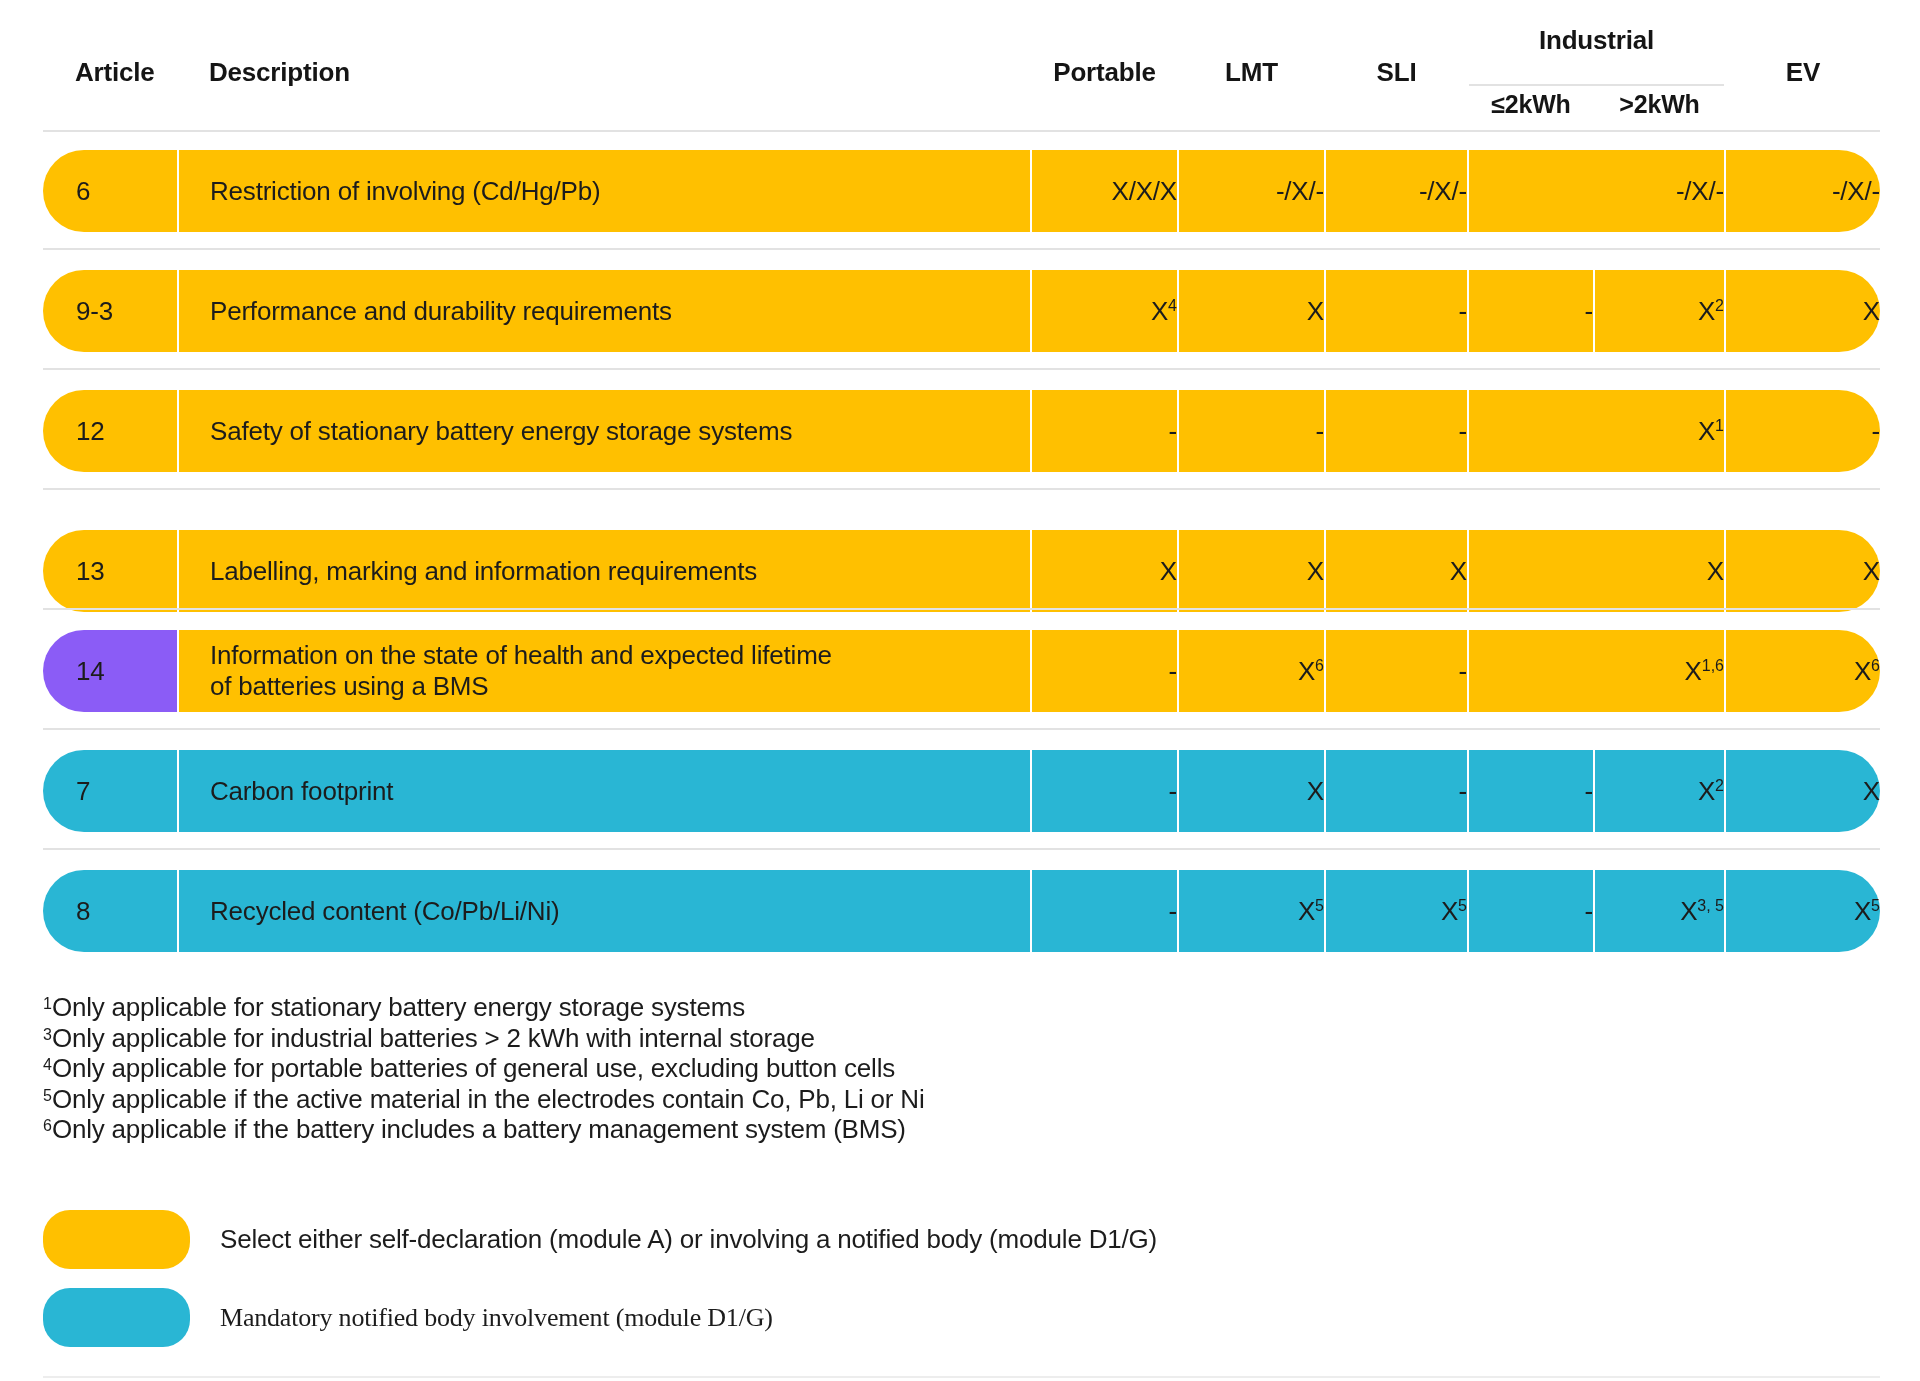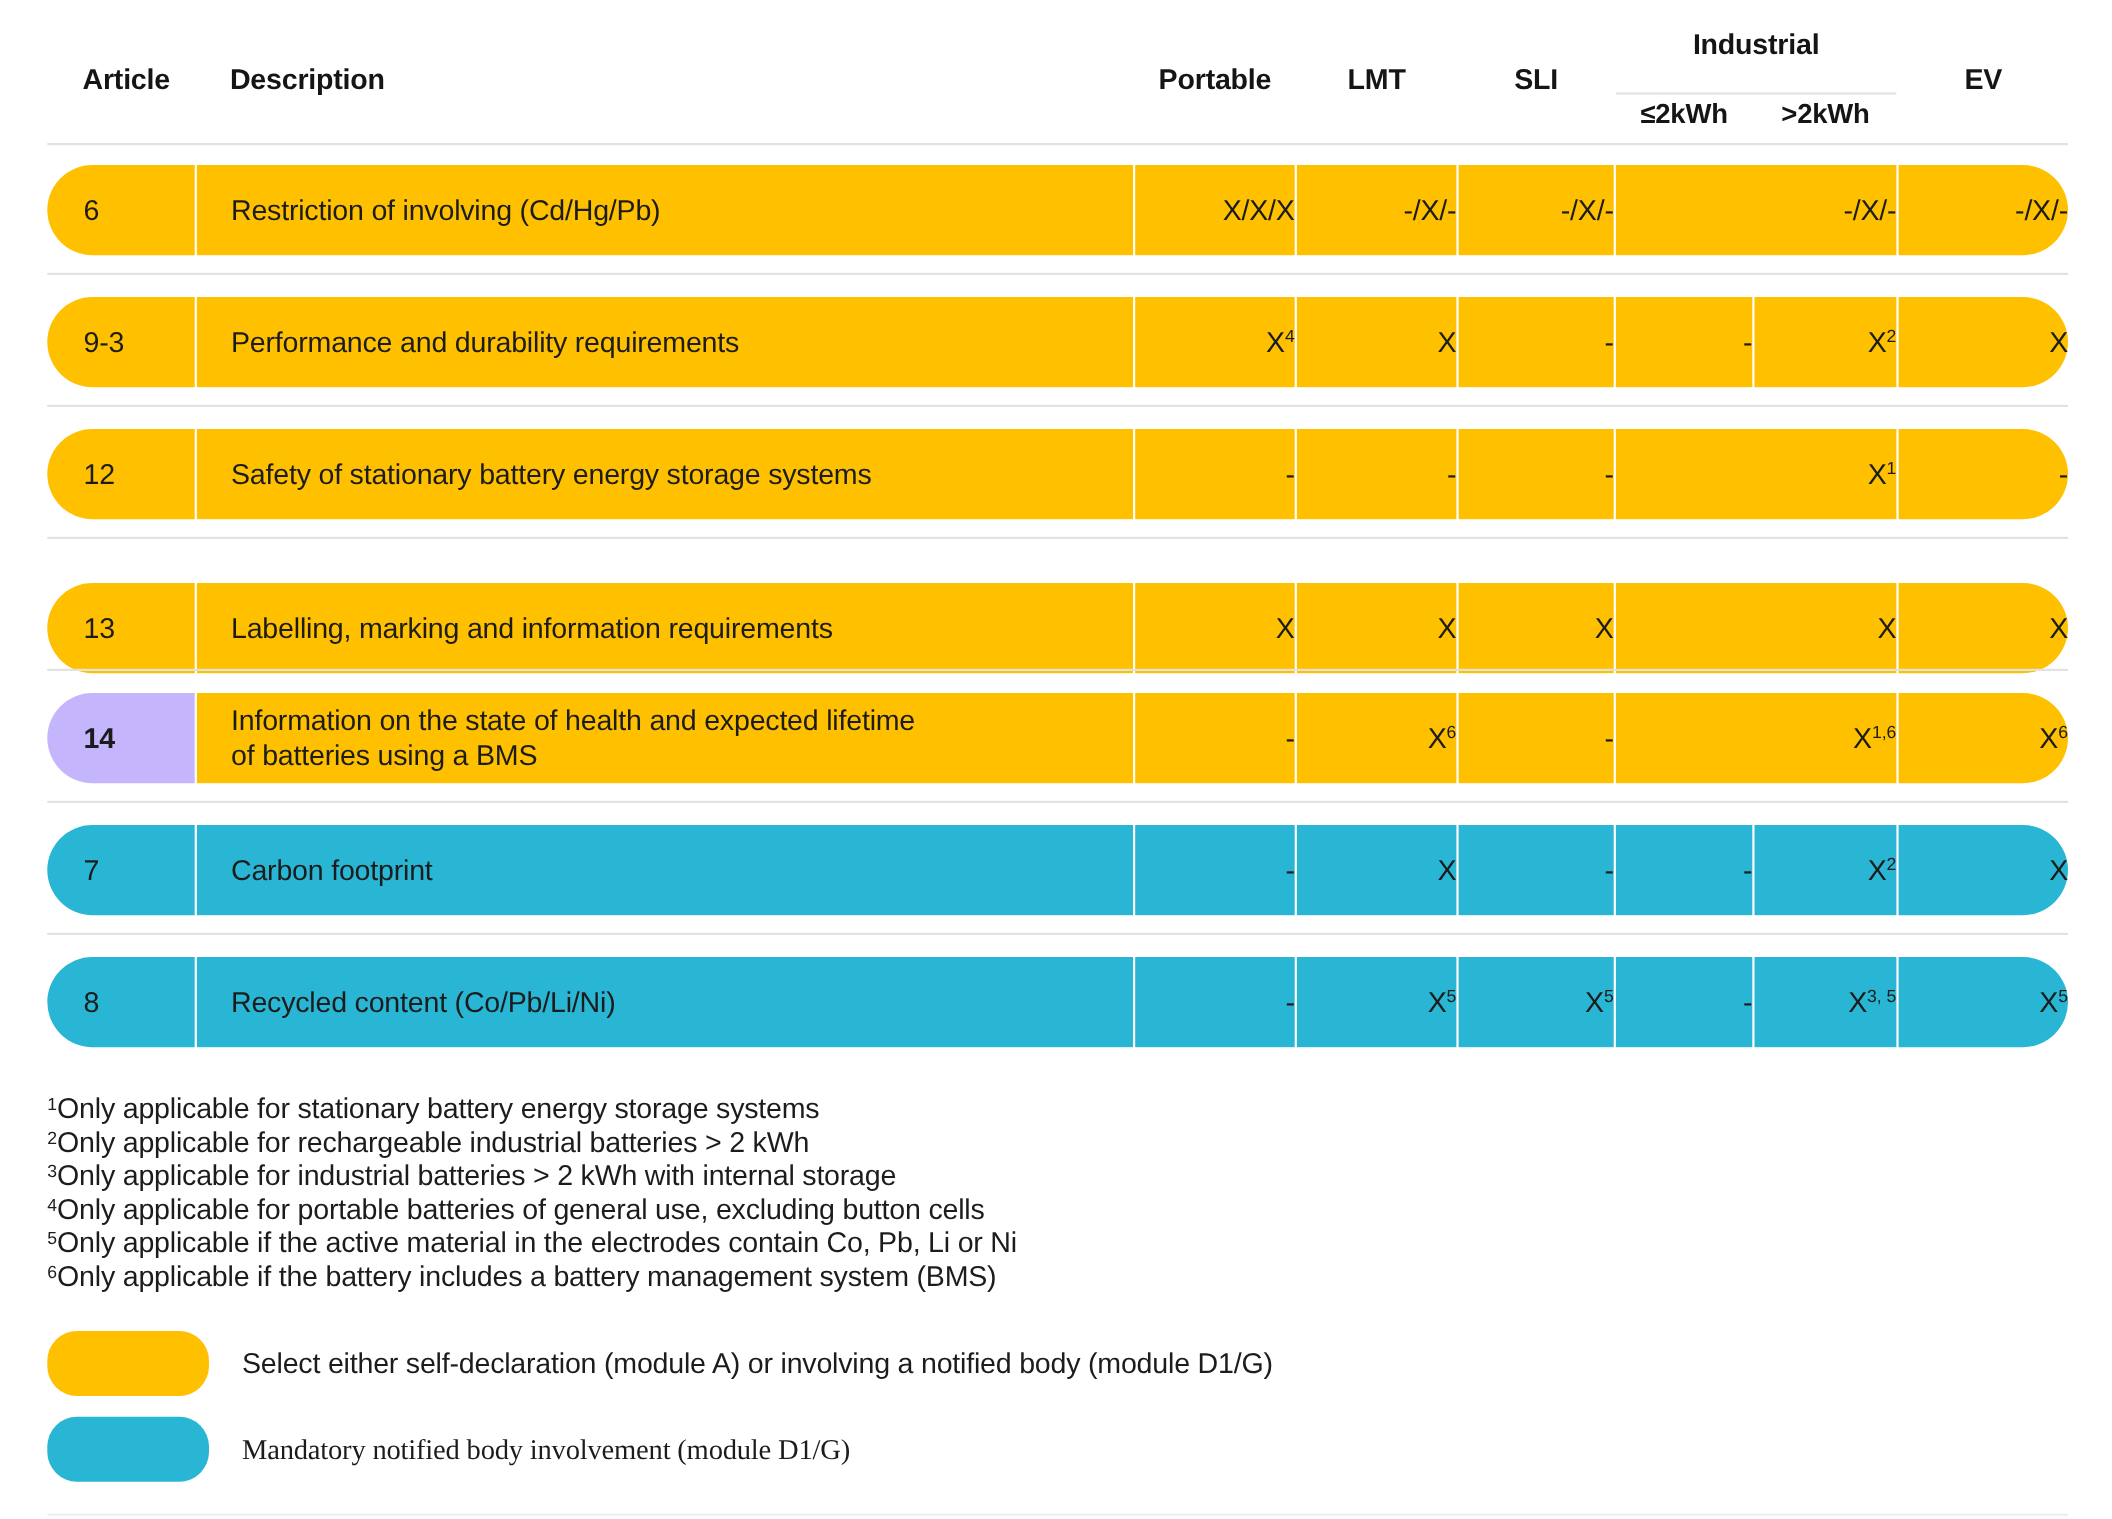--- a/index.html
+++ b/index.html
@@ -140,21 +140,21 @@
         </div>
         <div class="cell" style="left: 1426px; width: 255px; background: rgb(255, 192, 0);">
           <span>X</span>
         </div>
         <div class="cell ev" style="left: 1683px; width: 154px; background: rgb(255, 192, 0);">
           <span>X</span>
         </div>
       </div>
       <div class="line" style="left: 43px; width: 1837px; top: 608px;"></div>
       <div class="row" style="top: 630px;">
-        <div class="cell article" style="left: 0px; width: 134px; background: #c4b5fd; font-weight: bold;">14</div>
+        <div class="cell article" style="left: 0px; width: 134px; background: #8b5cf6;">14</div>
         <div class="cell desc" style="left: 136px; width: 851px; background: rgb(255, 192, 0);">Information on the state of health and expected lifetime
 of batteries using a BMS</div>
         <div class="cell" style="left: 989px; width: 145px; background: rgb(255, 192, 0);">
           <span>-</span>
         </div>
         <div class="cell" style="left: 1136px; width: 145px; background: rgb(255, 192, 0);">
           <span>X<span class="sup">6</span></span>
         </div>
         <div class="cell" style="left: 1283px; width: 141px; background: rgb(255, 192, 0);">
           <span>-</span>
@@ -209,21 +209,20 @@
           <span>X<span class="sup">3, 5</span></span>
         </div>
         <div class="cell ev" style="left: 1683px; width: 154px; background: rgb(41, 182, 212);">
           <span>X<span class="sup">5</span></span>
         </div>
       </div>
     </div>
 
   <div id="footnotes">
       <div class="fnote"><span class="sup">1</span>Only applicable for stationary battery energy storage systems</div>
-      <div class="fnote"><span class="sup">2</span>Only applicable for rechargeable industrial batteries &gt; 2 kWh</div>
       <div class="fnote"><span class="sup">3</span>Only applicable for industrial batteries &gt; 2 kWh with internal storage</div>
       <div class="fnote"><span class="sup">4</span>Only applicable for portable batteries of general use, excluding button cells</div>
       <div class="fnote"><span class="sup">5</span>Only applicable if the active material in the electrodes contain Co, Pb, Li or Ni</div>
       <div class="fnote"><span class="sup">6</span>Only applicable if the battery includes a battery management system (BMS)</div>
     </div>
 
   <div class="legend-pill" style="top: 1210px; background: rgb(255, 192, 0);" id="legend-pill-yellow"></div>
   <div class="legend-label" style="top:1210px;">Select either self-declaration (module A) or involving a notified body (module D1/G)</div>
   <div class="legend-pill" style="top: 1288px; background: rgb(41, 182, 212);" id="legend-pill-blue"></div>
   <div class="legend-label" style="top:1288px;font-family:Liberation Serif, serif;">Mandatory notified body involvement (module D1/G)</div>

